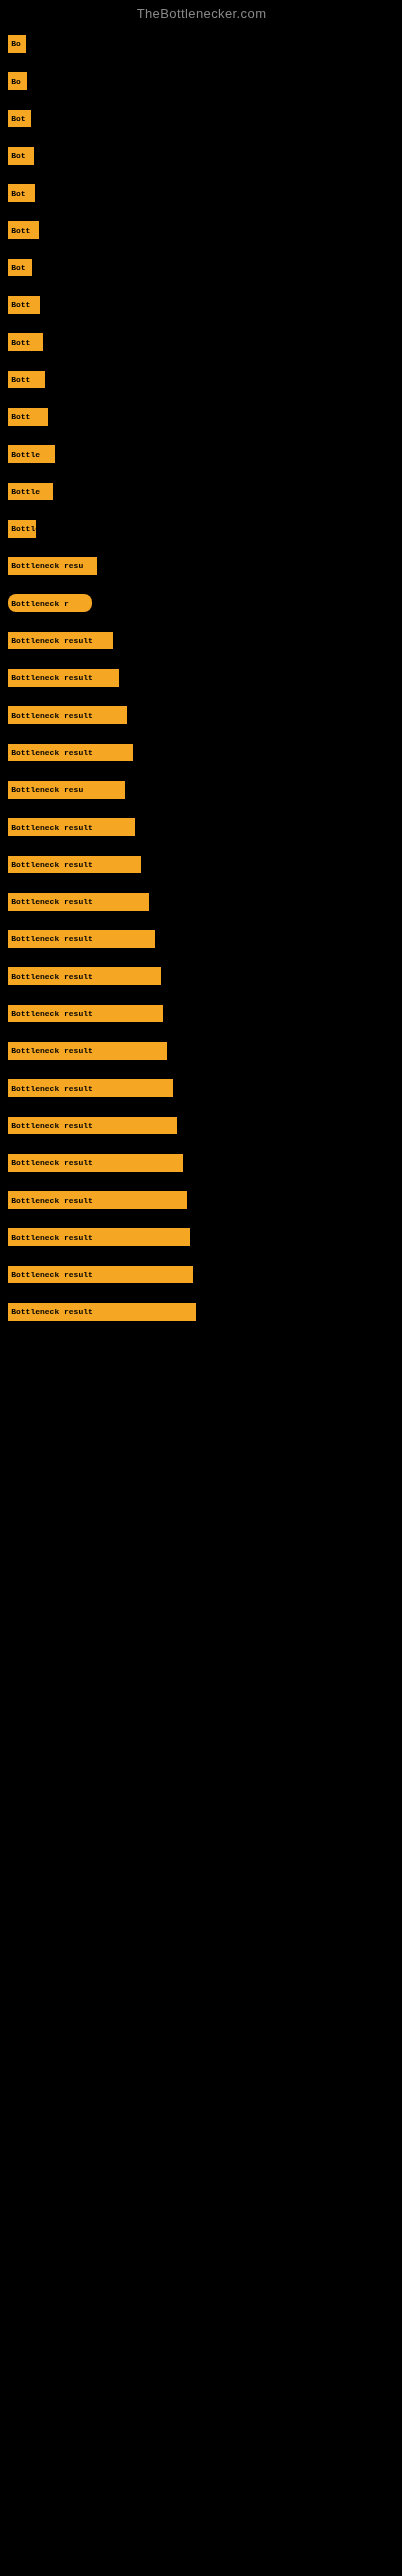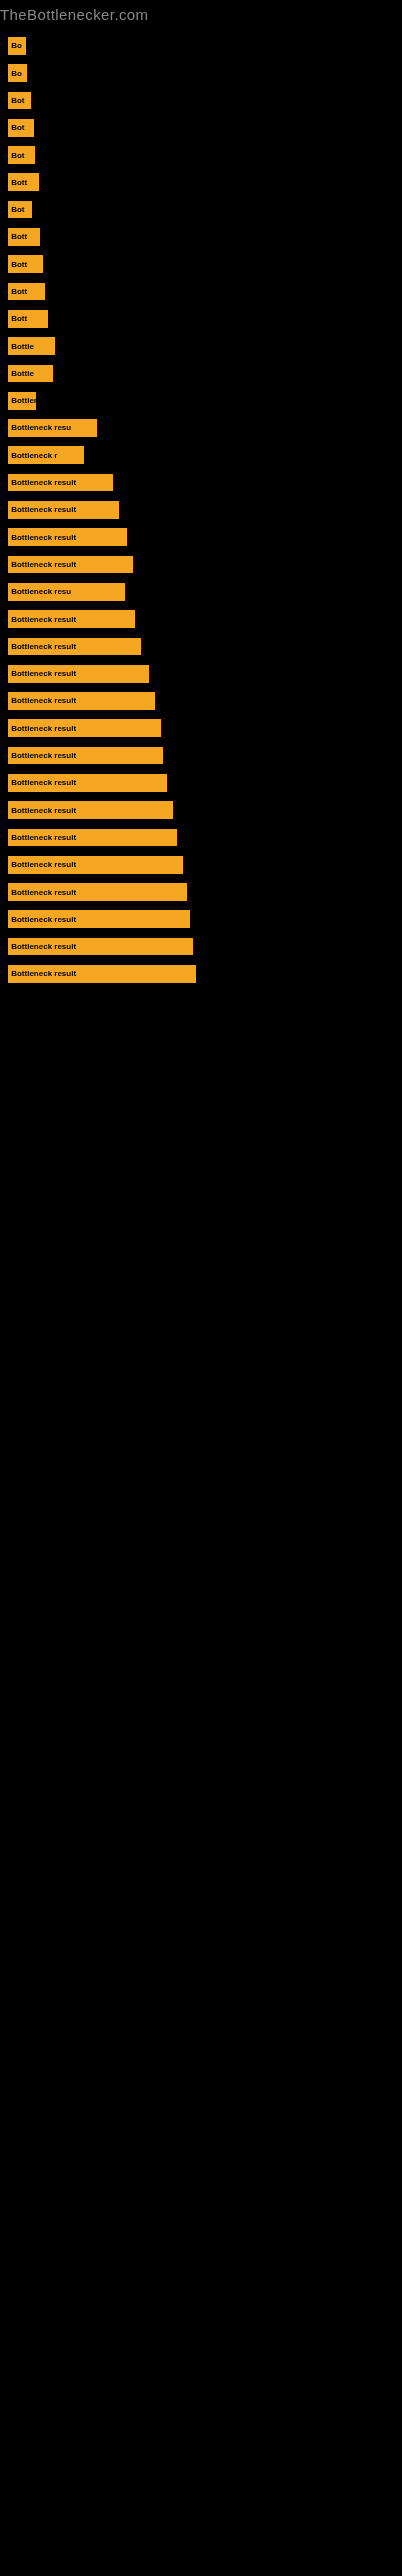--- a/index.html
+++ b/index.html
@@ -11,30 +11,32 @@
     body {
       background-color: #000000;
       width: 403px;
       min-height: 2576px;
       font-family: Arial, sans-serif;
       position: relative;
     }
 
     .site-title {
       color: #888888;
-      font-size: 15px;
+      font-size: 13px;
+      text-align: center;
       padding: 6.4px 0 3.2px 0;
       letter-spacing: 0.4px;
     }
 
     .bars-container {
       padding: 8px 8px 8px 8px;
       display: flex;
       flex-direction: column;
-      gap: 0px;
+      gap: 10px;
+      font-family: Liberation Mono, monospace;
     }
 
     .bar-row {
       display: flex;
       align-items: center;
       margin-bottom: 4.8px;
       height: 22.5px;
     }
 
     .bar {
@@ -128,21 +130,21 @@
       <div class="bar" style="width: 28px;">
         <span class="bar-label">Bottlen</span>
       </div>
     </div>
     <div class="bar-row">
       <div class="bar" style="width: 89px;">
         <span class="bar-label">Bottleneck resu</span>
       </div>
     </div>
     <div class="bar-row">
-      <div class="bar" style="width: 76px;">
+      <div class="bar" style="width: 84px; border-radius: 8px;">
         <span class="bar-label">Bottleneck r</span>
       </div>
     </div>
     <div class="bar-row">
       <div class="bar" style="width: 105px;">
         <span class="bar-label">Bottleneck result</span>
       </div>
     </div>
     <div class="bar-row">
       <div class="bar" style="width: 111px;">

